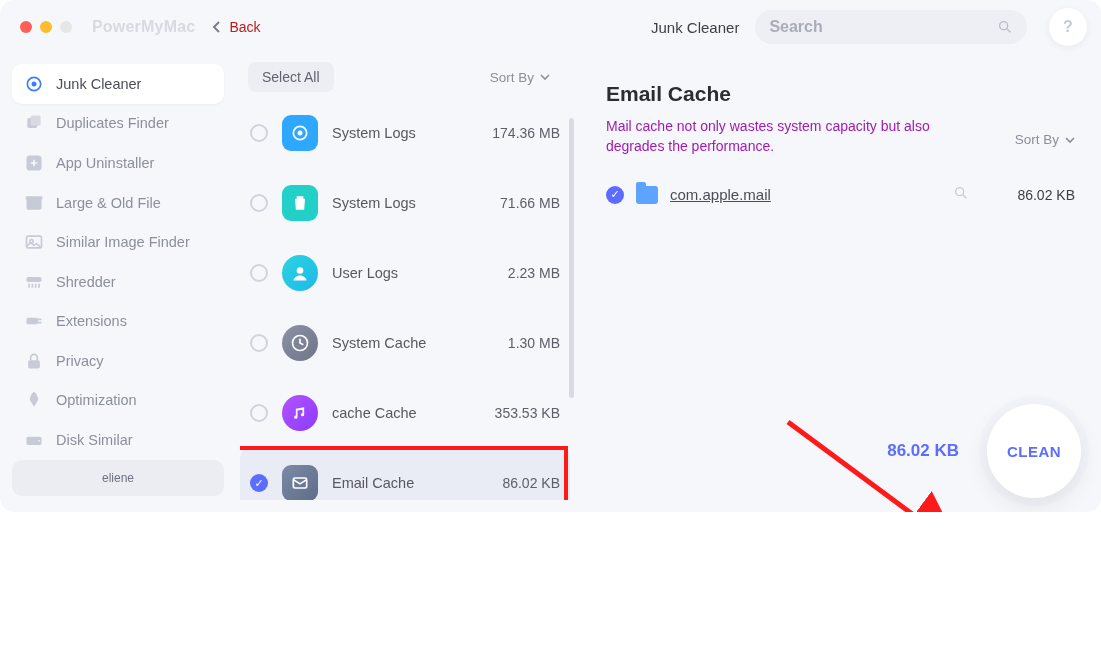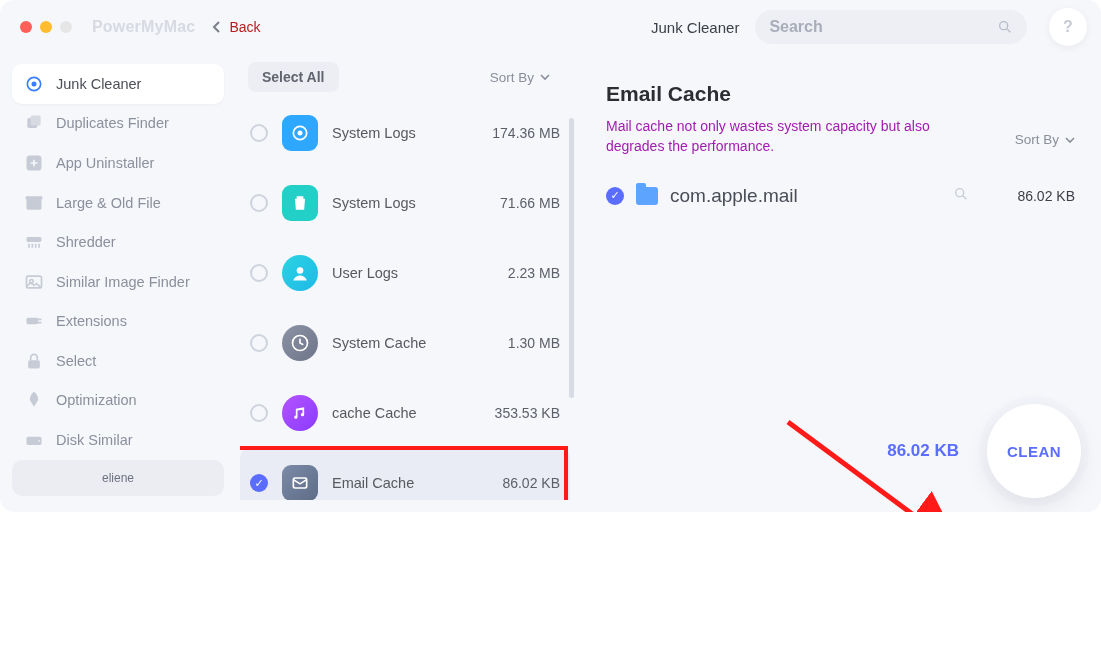--- a/index.html
+++ b/index.html
@@ -26,21 +26,21 @@
 .sidebar { width:236px; padding:10px 12px; display:flex; flex-direction:column; }
 .side-item{ display:flex; align-items:center; gap:12px; height:48px; padding:0 12px; border-radius:10px; color:#8c909c; font-size:14.5px; cursor:pointer; }
 .side-item .ic{ width:20px; height:20px; display:flex; align-items:center; justify-content:center; color:#c7cbd5; }
 .side-item.active{ background:#fff; color:#4c4f57; box-shadow:0 1px 3px rgba(0,0,0,.04); }
 .side-item.active .ic svg circle.outer{ stroke:#3a7dff; }
 .side-item.active .ic svg circle.inner{ fill:#3a7dff; }
 .user-pill{ margin-top:auto; height:44px; border-radius:10px; background:#ecedf2; display:flex; align-items:center; justify-content:center; color:#6d7280; font-size:12px; margin-bottom:6px; }
 
 .mid { width:344px; padding:8px 4px 8px 4px; position:relative; }
 .mid-head{ display:flex; align-items:center; gap:12px; padding:0 8px 6px 8px; }
-.select-all{ background:#eceef3; border-radius:8px; padding:7px 14px; color:#61646e; font-size:14px; cursor:pointer;font-weight:bold; }
+.select-all{ background:#eceef3; border-radius:8px; padding:7px 14px; color:#61646e; font-size:14px; cursor:pointer; }
 .sortby{ margin-left:auto; color:#8b8f9a; font-size:13.5px; display:flex; align-items:center; gap:6px; cursor:pointer; padding-right:18px;}
 .sortby svg{width:10px;height:10px;}
 .mid-list{ height:calc(100% - 40px); overflow:auto; padding-right:6px; position:relative; }
 
 .row{ display:flex; align-items:center; height:70px; padding:0 10px; gap:14px; border-radius:10px; }
 .row .chk{ width:18px; height:18px; border-radius:50%; border:2px solid #cfd3dd; flex:0 0 18px; cursor:pointer; }
 .row.sel .chk{ border:none; background:#5a6dff; position:relative; }
 .row.sel .chk:after{ content:"✓"; position:absolute; inset:0; color:#fff; font-size:11px; display:flex; align-items:center; justify-content:center; }
 .row .ico{ width:36px; height:36px; border-radius:9px; display:flex; align-items:center; justify-content:center; flex:0 0 36px; }
 .row .name{ color:#57595f; font-size:14.5px; }
@@ -51,21 +51,21 @@
 .right{ flex:1; padding:16px 26px 16px 26px; position:relative; }
 .rtitle{ font-size:21px; font-weight:700; color:#2b2d33; margin-top:12px; }
 .rdesc{ color:#a21caf; font-size:14px; line-height:1.45; margin-top:10px; max-width:360px; }
 .rsort{ position:absolute; right:26px; top:78px; color:#8b8f9a; font-size:13.5px; display:flex; align-items:center; gap:6px; cursor:pointer;}
 .rsort svg{width:10px;height:10px;}
 .ritem{ display:flex; align-items:center; gap:12px; margin-top:28px; }
 .ritem .chk{ width:18px; height:18px; border-radius:50%; background:#5a6dff; position:relative; flex:0 0 18px; }
 .ritem .chk:after{ content:"✓"; position:absolute; inset:0; color:#fff; font-size:11px; display:flex; align-items:center; justify-content:center; }
 .folder{ width:22px; height:18px; background:#5da4ff; border-radius:3px; position:relative; }
 .folder:before{ content:""; position:absolute; top:-4px; left:0; width:10px; height:6px; background:#5da4ff; border-radius:2px 2px 0 0; }
-.ritem .rn{ color:#4a4d55; font-size:19px; }
+.ritem .rn{ color:#4a4d55; font-size:15px;text-decoration:underline; }
 .ritem .mag{ margin-left:auto; color:#c7cbd5; }
 .ritem .rs{ color:#3d3f46; font-size:14px; margin-left:18px; width:76px; text-align:right; }
 
 .footer{ position:absolute; right:20px; bottom:14px; display:flex; align-items:center; gap:28px; }
 .total{ color:#5a6dff; font-weight:700; font-size:17px; }
 .clean{ width:94px; height:94px; border-radius:50%; background:#fff; box-shadow:0 8px 24px rgba(0,0,0,.08), 0 0 0 8px #f2f4f9; display:flex; align-items:center; justify-content:center; color:#5a6dff; font-weight:800; font-size:15px; letter-spacing:.5px; cursor:pointer; }
 
 .arrow{ position:absolute; pointer-events:none; }
 
 
@@ -142,54 +142,54 @@
         <span class="ic">
             <svg viewBox="0 0 24 24" fill="#c7cbd5">
               <rect x="3" y="7" width="18" height="13" rx="2"></rect>
               <rect x="2" y="4" width="20" height="4" rx="1"></rect>
             </svg>
           </span>
         <span>Large &amp; Old File</span>
       </div>
       <div class="side-item">
         <span class="ic">
-            <svg viewBox="0 0 24 24" fill="#c7cbd5">
-              <rect x="3" y="6" width="18" height="6" rx="2"></rect>
-              <path d="M6 14v5M10 14v5M14 14v5M18 14v5" stroke="#c7cbd5" stroke-width="2"></path>
-            </svg>
-          </span>
-        <span>Shredder</span>
-      </div>
-      <div class="side-item">
-        <span class="ic">
             <svg viewBox="0 0 24 24" fill="none" stroke="#c7cbd5" stroke-width="2">
               <rect x="3" y="5" width="18" height="14" rx="2"></rect>
               <circle cx="9" cy="11" r="2"></circle>
               <path d="m3 17 5-4 4 3 3-2 6 5"></path>
             </svg>
           </span>
         <span>Similar Image Finder</span>
       </div>
       <div class="side-item">
         <span class="ic">
             <svg viewBox="0 0 24 24" fill="#c7cbd5">
+              <rect x="3" y="6" width="18" height="6" rx="2"></rect>
+              <path d="M6 14v5M10 14v5M14 14v5M18 14v5" stroke="#c7cbd5" stroke-width="2"></path>
+            </svg>
+          </span>
+        <span>Shredder</span>
+      </div>
+      <div class="side-item">
+        <span class="ic">
+            <svg viewBox="0 0 24 24" fill="#c7cbd5">
               <rect x="3" y="8" width="14" height="8" rx="2"></rect>
               <path d="M17 10h4M17 14h4" stroke="#c7cbd5" stroke-width="2"></path>
             </svg>
           </span>
         <span>Extensions</span>
       </div>
       <div class="side-item">
         <span class="ic">
             <svg viewBox="0 0 24 24" fill="#c7cbd5">
               <rect x="5" y="11" width="14" height="10" rx="2"></rect>
               <path d="M8 11V8a4 4 0 0 1 8 0v3" fill="none" stroke="#c7cbd5" stroke-width="2"></path>
             </svg>
           </span>
-        <span>Select</span>
+        <span>Privacy</span>
       </div>
       <div class="side-item">
         <span class="ic">
             <svg viewBox="0 0 24 24" fill="#c7cbd5">
               <path d="M12 2c3 2 5 6 5 10l-5 8-5-8c0-4 2-8 5-10z"></path>
             </svg>
           </span>
         <span>Optimization</span>
       </div>
       <div class="side-item">

